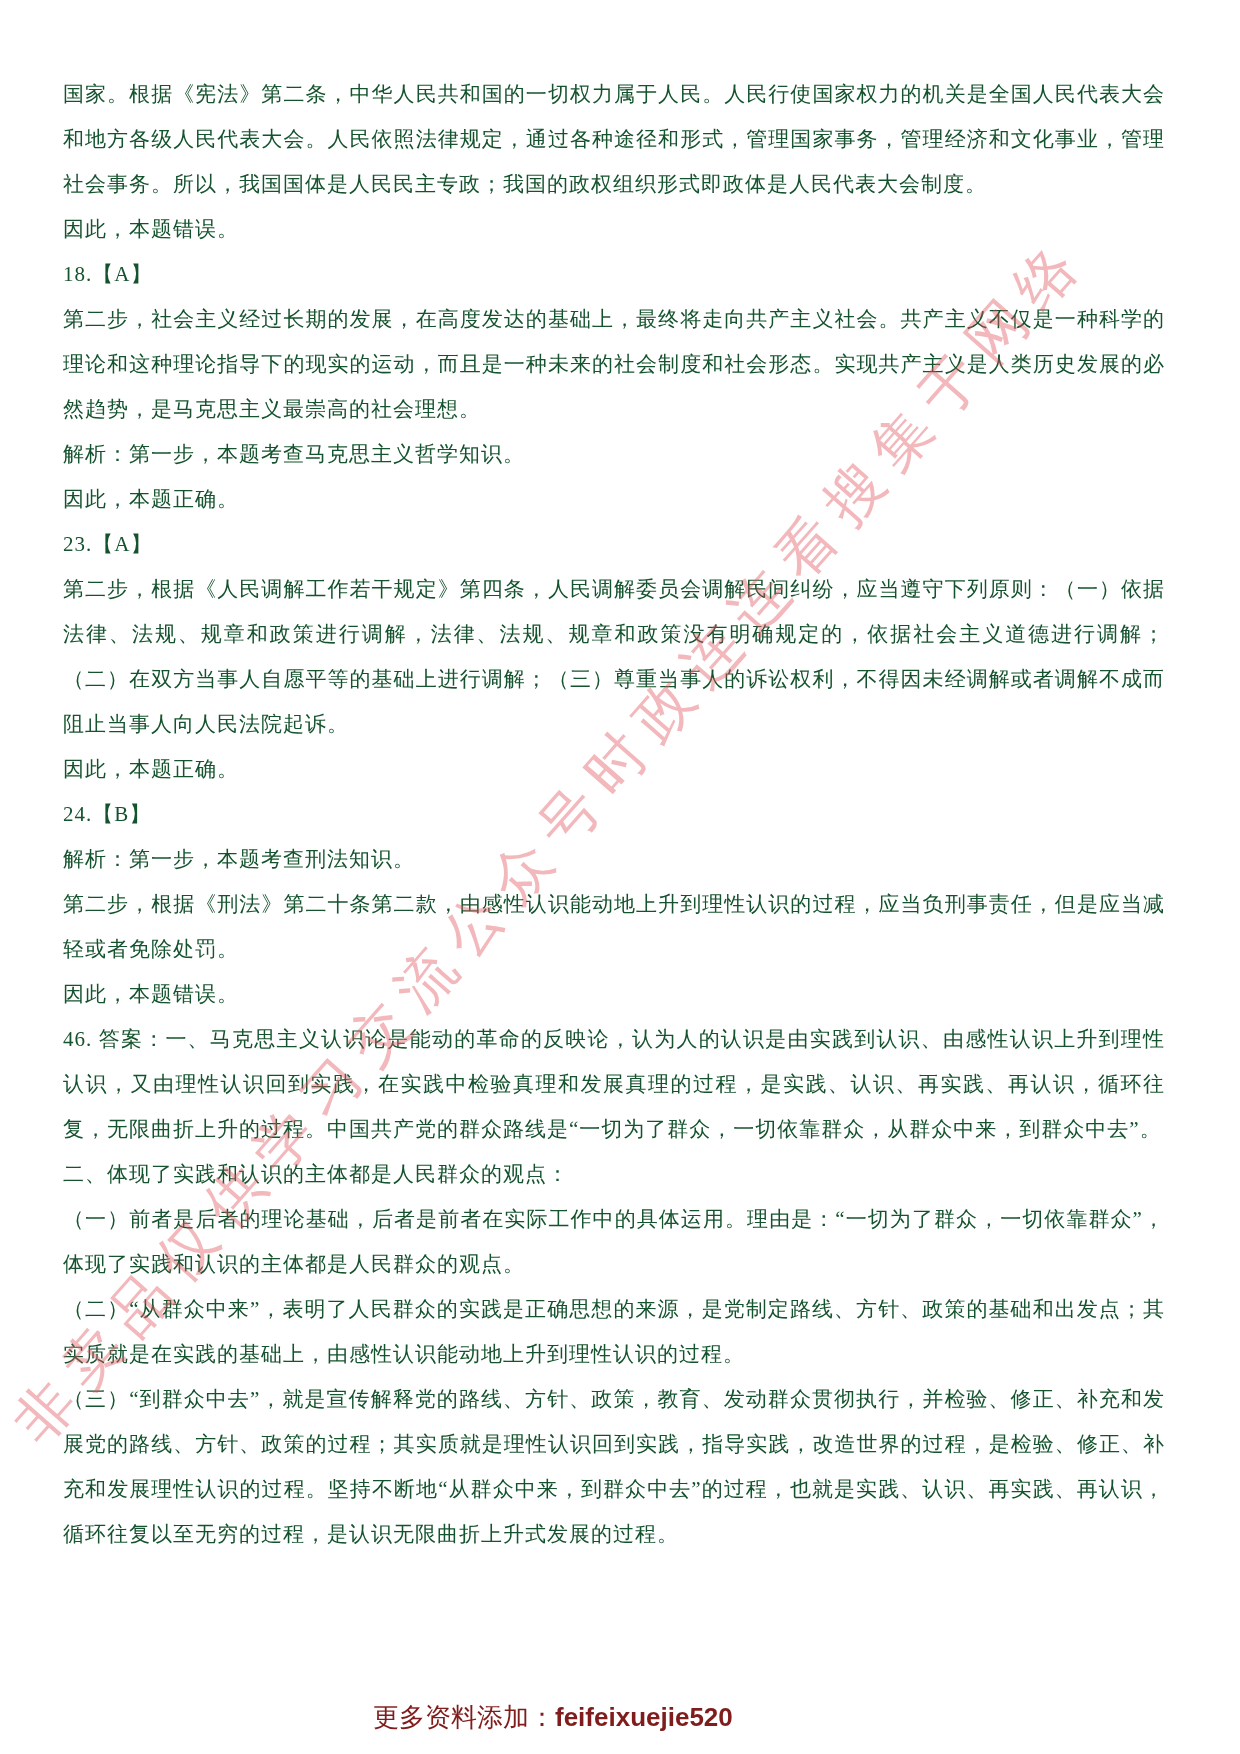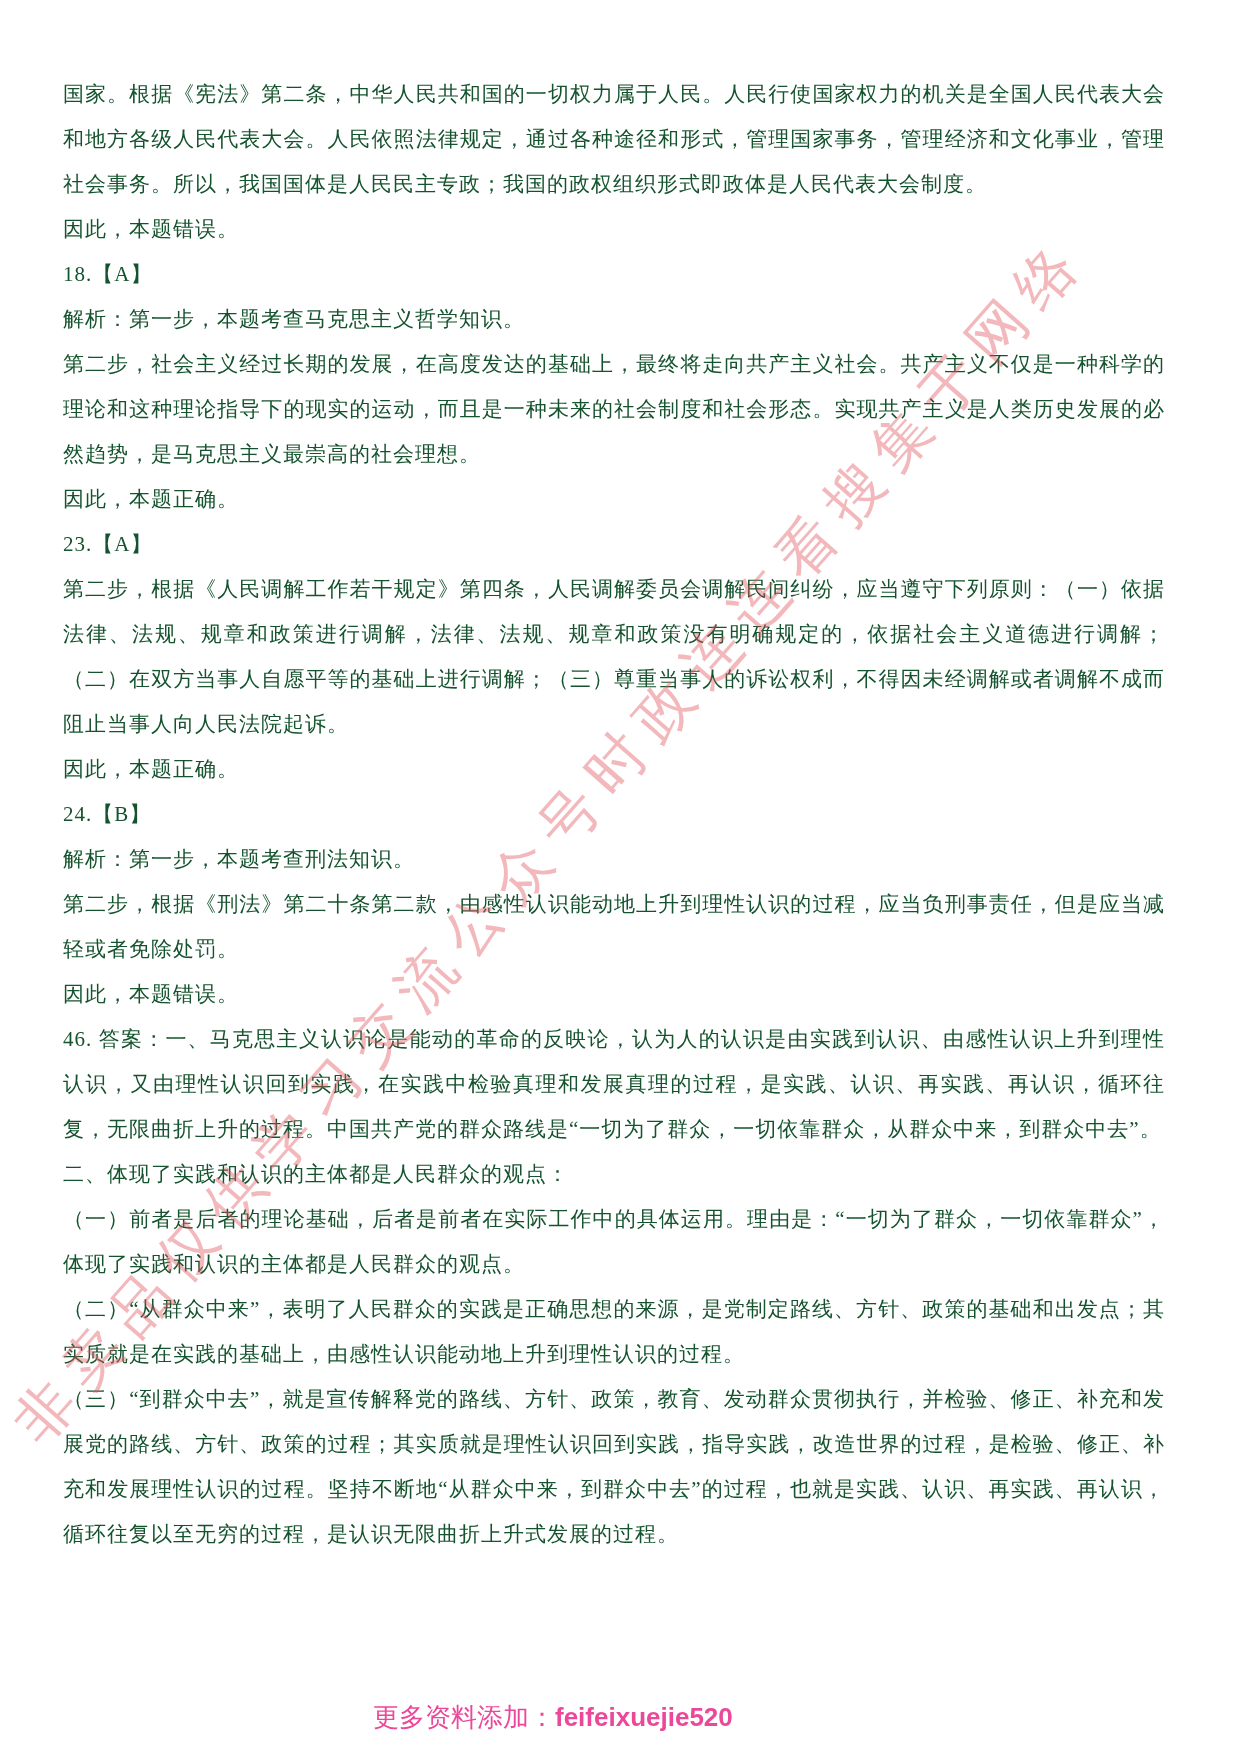--- a/index.html
+++ b/index.html
@@ -38,21 +38,21 @@
     letter-spacing: 14px;
     font-family: "DejaVu Serif", serif;
     pointer-events: none;
     z-index: 5;
   }
   .footer {
     position: absolute;
     left: 373px;
     top: 1700px;
     font-size: 26px;
-    color: #ec4899;
+    color: #7f1d1d;
     white-space: nowrap;
   }
   .footer .label {
     font-family: "Liberation Serif", "DejaVu Serif", serif;
   }
   .footer .account {
     font-family: "Liberation Sans", "DejaVu Sans", sans-serif;
     font-weight: 700;
   }
 </style>
@@ -60,22 +60,22 @@
 <body>
 
 <div class="page">
 
   <div class="watermark" style="color: rgba(224, 86, 96, 0.42);">非卖品仅供学习交流公众号时政连连看搜集于网络</div>
 
   <div class="content">
       <p>国家。根据《宪法》第二条，中华人民共和国的一切权力属于人民。人民行使国家权力的机关是全国人民代表大会和地方各级人民代表大会。人民依照法律规定，通过各种途径和形式，管理国家事务，管理经济和文化事业，管理社会事务。所以，我国国体是人民民主专政；我国的政权组织形式即政体是人民代表大会制度。</p>
       <p>因此，本题错误。</p>
       <p>18.【A】</p>
+      <p>第二步，社会主义经过长期的发展，在高度发达的基础上，最终将走向共产主义社会。共产主义不仅是一种科学的理论和这种理论指导下的现实的运动，而且是一种未来的社会制度和社会形态。实现共产主义是人类历史发展的必然趋势，是马克思主义最崇高的社会理想。</p>
       <p>解析：第一步，本题考查马克思主义哲学知识。</p>
-      <p>第二步，社会主义经过长期的发展，在高度发达的基础上，最终将走向共产主义社会。共产主义不仅是一种科学的理论和这种理论指导下的现实的运动，而且是一种未来的社会制度和社会形态。实现共产主义是人类历史发展的必然趋势，是马克思主义最崇高的社会理想。</p>
       <p>因此，本题正确。</p>
       <p>23.【A】</p>
       <p>第二步，根据《人民调解工作若干规定》第四条，人民调解委员会调解民间纠纷，应当遵守下列原则：（一）依据法律、法规、规章和政策进行调解，法律、法规、规章和政策没有明确规定的，依据社会主义道德进行调解；（二）在双方当事人自愿平等的基础上进行调解；（三）尊重当事人的诉讼权利，不得因未经调解或者调解不成而阻止当事人向人民法院起诉。</p>
       <p>因此，本题正确。</p>
       <p>24.【B】</p>
       <p>解析：第一步，本题考查刑法知识。</p>
       <p>第二步，根据《刑法》第二十条第二款，由感性认识能动地上升到理性认识的过程，应当负刑事责任，但是应当减轻或者免除处罚。</p>
       <p>因此，本题错误。</p>
       <p>46. 答案：一、马克思主义认识论是能动的革命的反映论，认为人的认识是由实践到认识、由感性认识上升到理性认识，又由理性认识回到实践，在实践中检验真理和发展真理的过程，是实践、认识、再实践、再认识，循环往复，无限曲折上升的过程。中国共产党的群众路线是“一切为了群众，一切依靠群众，从群众中来，到群众中去”。</p>
       <p>二、体现了实践和认识的主体都是人民群众的观点：</p>

